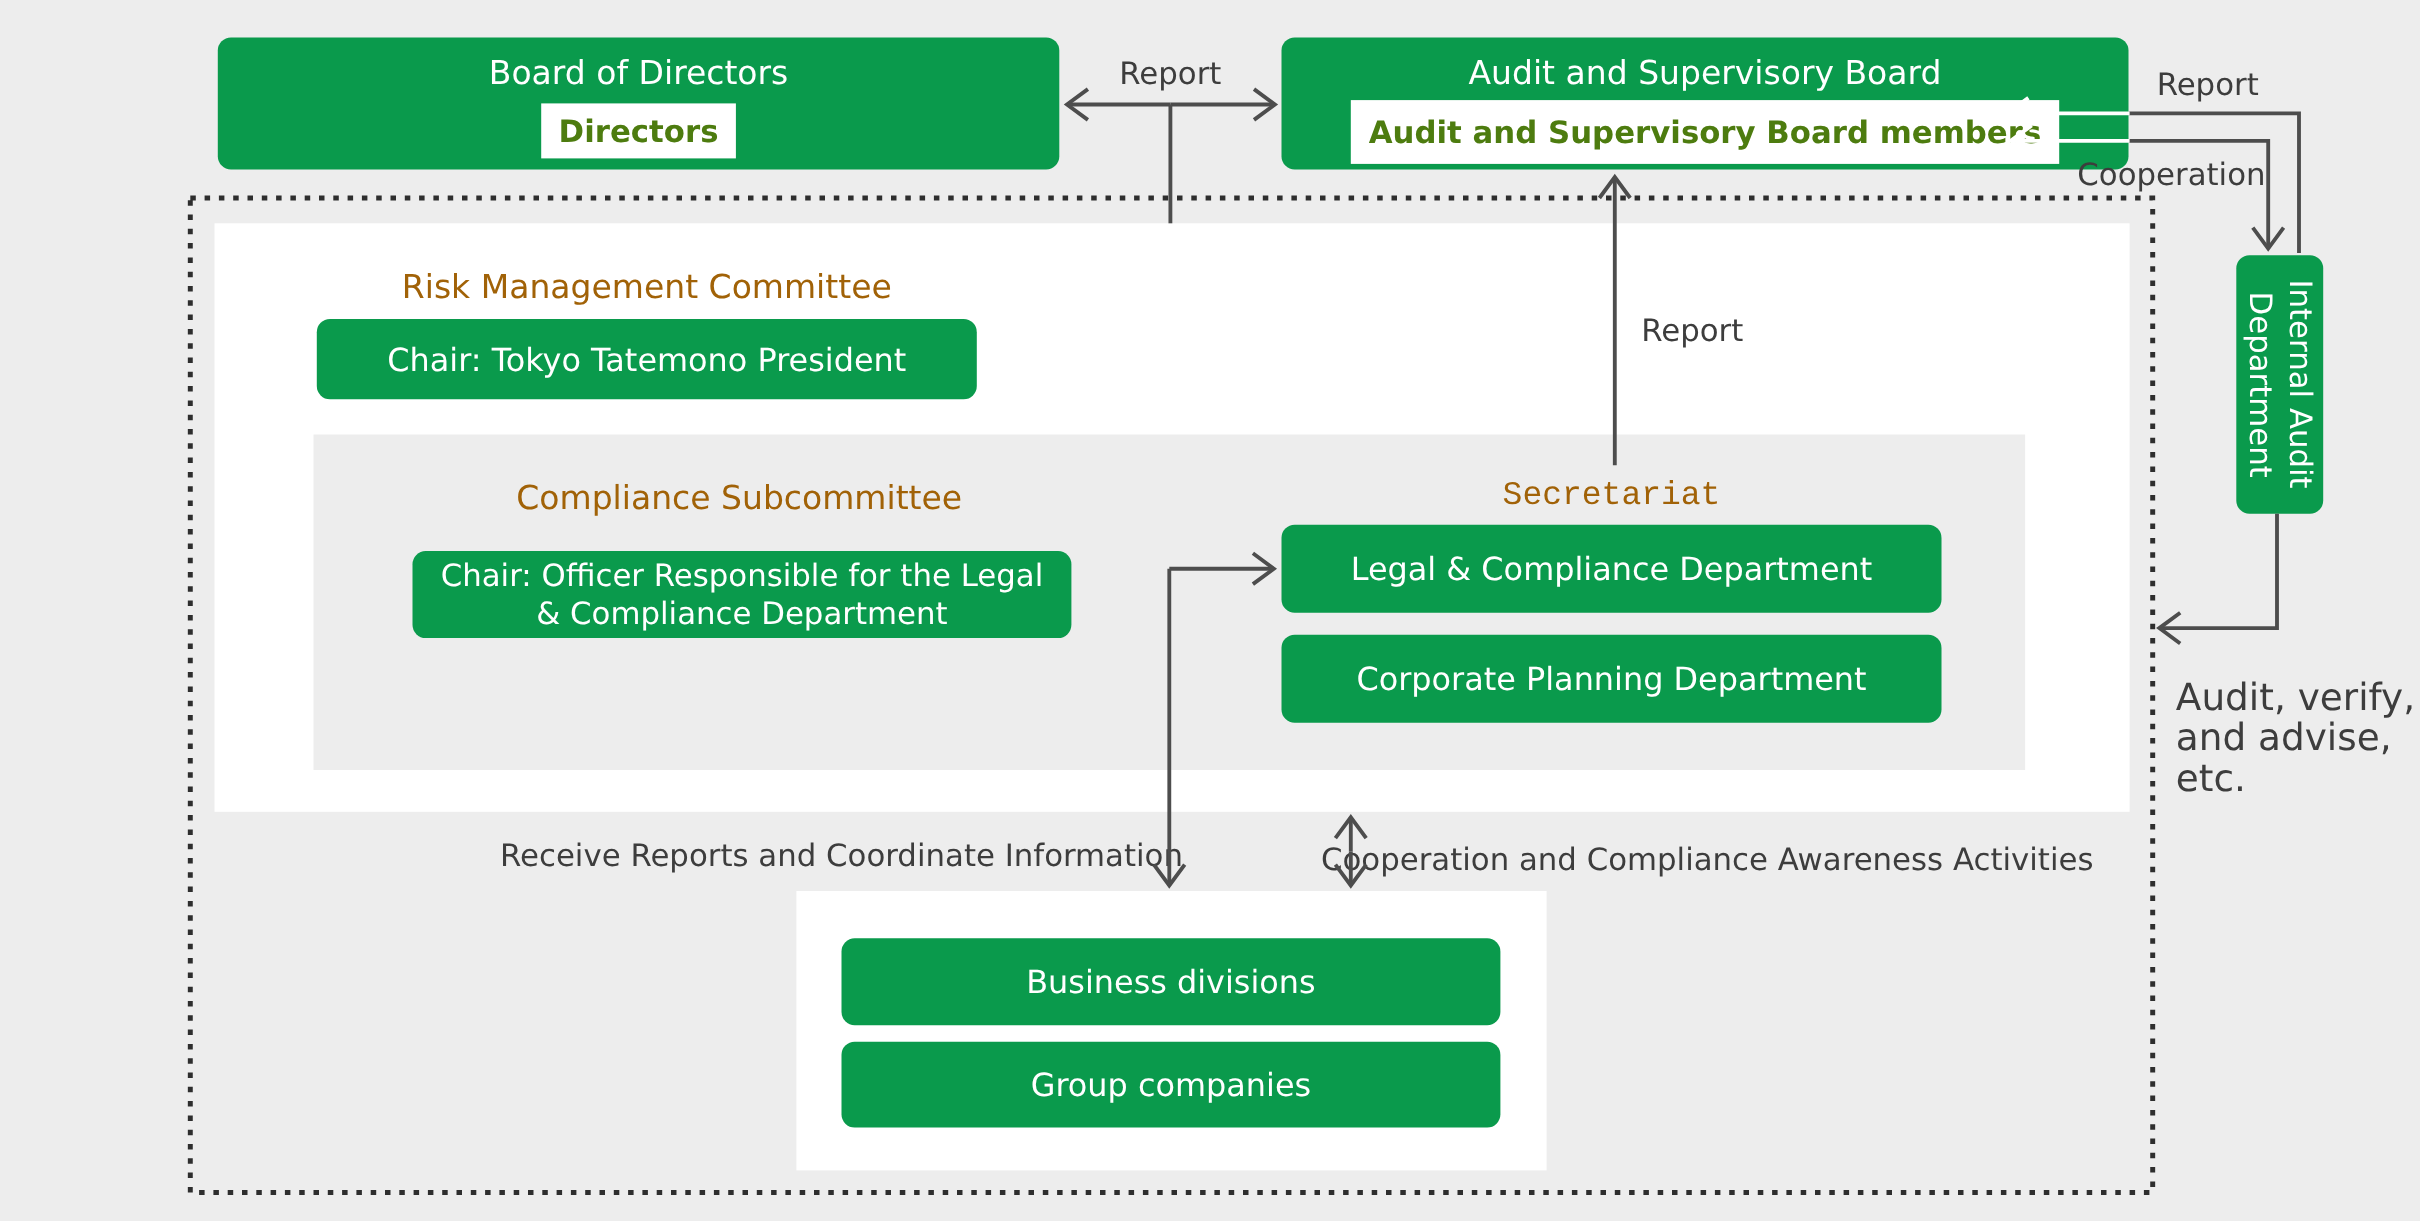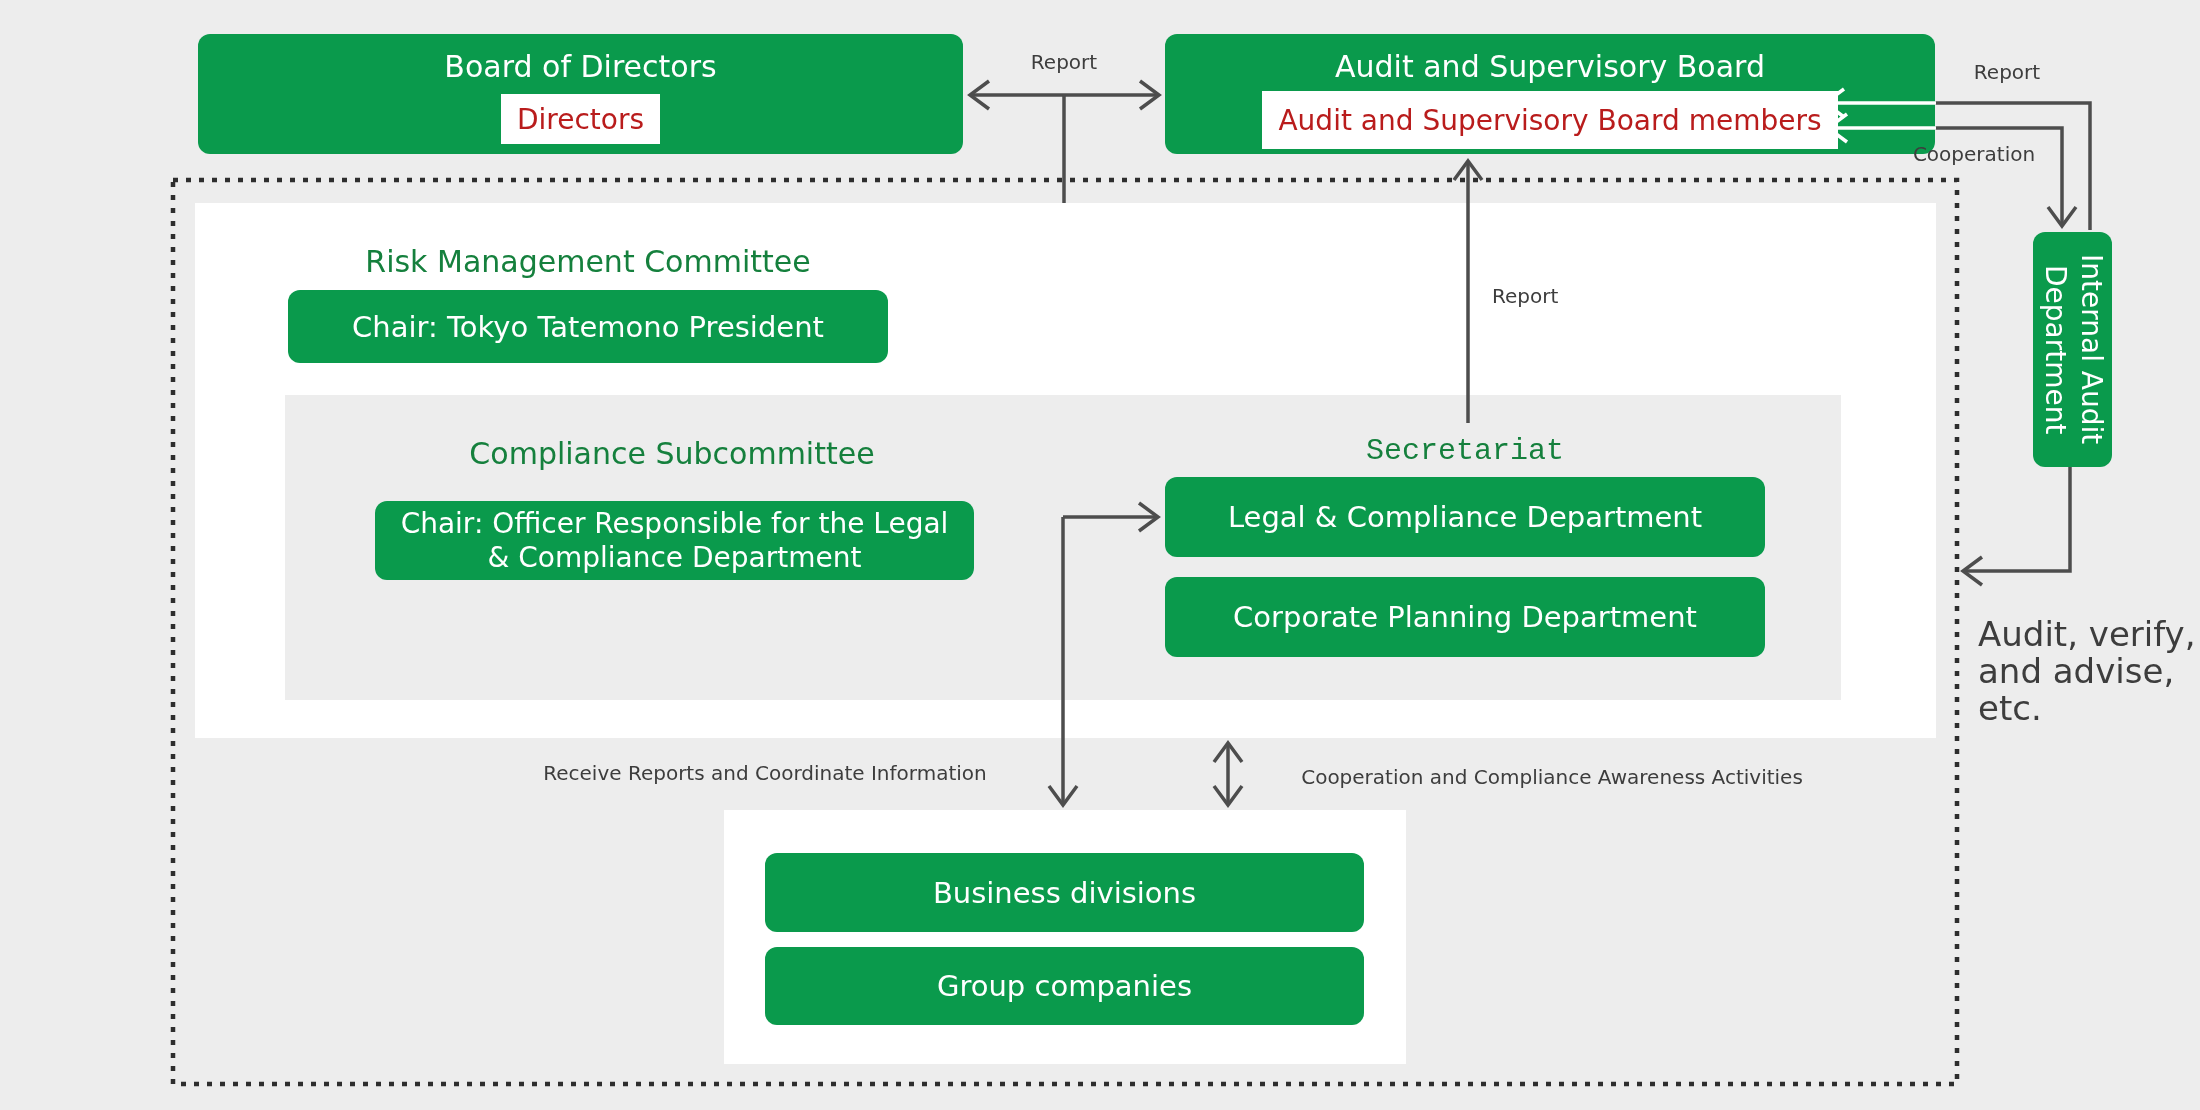--- a/index.html
+++ b/index.html
@@ -13,43 +13,43 @@
   #panel-bottom{left:724px;top:810px;width:682px;height:254px;background:#ffffff;}
 
   .gbox{
     position:absolute;background:#0a9a4c;border-radius:12px;color:#ffffff;
     display:flex;align-items:center;justify-content:center;text-align:center;
   }
   .gbox .box-title{font-size:30px;line-height:32px;}
   #box-bod{left:198px;top:34px;width:765px;height:120px;flex-direction:column;justify-content:flex-start;padding-top:17px;box-sizing:border-box;}
   #box-asb{left:1165px;top:34px;width:770px;height:120px;flex-direction:column;justify-content:flex-start;padding-top:17px;box-sizing:border-box;}
   .badge{
-    background:#ffffff;color:#b91c1c;display:inline-flex;align-items:center;justify-content:center;
-    padding:6px 16px;font-size:28px;white-space:nowrap;
+    background:#ffffff;color:#4d7c0f;display:inline-flex;align-items:center;justify-content:center;
+    padding:6px 16px;font-size:28px;white-space:nowrap;font-weight:bold;
   }
   #badge-bod{margin-top:11px;height:38px;}
   #badge-asb{margin-top:8px;height:46px;}
 
   #box-chair1{left:288px;top:290px;width:600px;height:73px;font-size:29px;text-align:center;}
   #box-chair2{left:375px;top:481px;width:599px;height:79px;font-size:28px;line-height:34px;padding:0 20px;box-sizing:border-box;margin-top:20px;}
   #box-legal{left:1165px;top:477px;width:600px;height:80px;font-size:29px;}
   #box-corp{left:1165px;top:577px;width:600px;height:80px;font-size:29px;}
   #box-biz{left:765px;top:853px;width:599px;height:79px;font-size:29px;}
   #box-grp{left:765px;top:947px;width:599px;height:78px;font-size:29px;}
 
   #box-ia{left:2033px;top:232px;width:79px;height:235px;font-size:28px;}
   #box-ia .vtext{writing-mode:vertical-rl;line-height:36px;text-align:center;}
   #box-ia .vtext span{display:block;}
 
-  .heading{position:absolute;font-size:30px;white-space:nowrap;transform:translateX(-50%);color:#15803d;}
+  .heading{position:absolute;font-size:30px;white-space:nowrap;transform:translateX(-50%);color:#a16207;}
   #h-risk{left:588px;top:244px;}
   #h-comp{left:672px;top:436px;}
   #h-sec{left:1465px;top:434px;font-family:Liberation Mono, monospace;}
 
-  .lbl{position:absolute;font-size:20px;white-space:nowrap;color:#3d3d3d;}
+  .lbl{position:absolute;font-size:28px;white-space:nowrap;color:#3d3d3d;}
   .lbl.center{transform:translateX(-50%);}
   #l-report-top{left:1064px;top:50px;}
   #l-report-mid{left:1492px;top:284px;}
   #l-report-right{left:2007px;top:60px;}
   #l-coop-right{left:1974px;top:142px;}
   #l-receive{left:765px;top:761px;}
   #l-coop-bottom{left:1552px;top:765px;}
   #l-audit-note{left:1978px;top:584px;line-height:37px;font-size:34px;margin-top:32px;}
   #l-audit-note span{display:block;}
 

